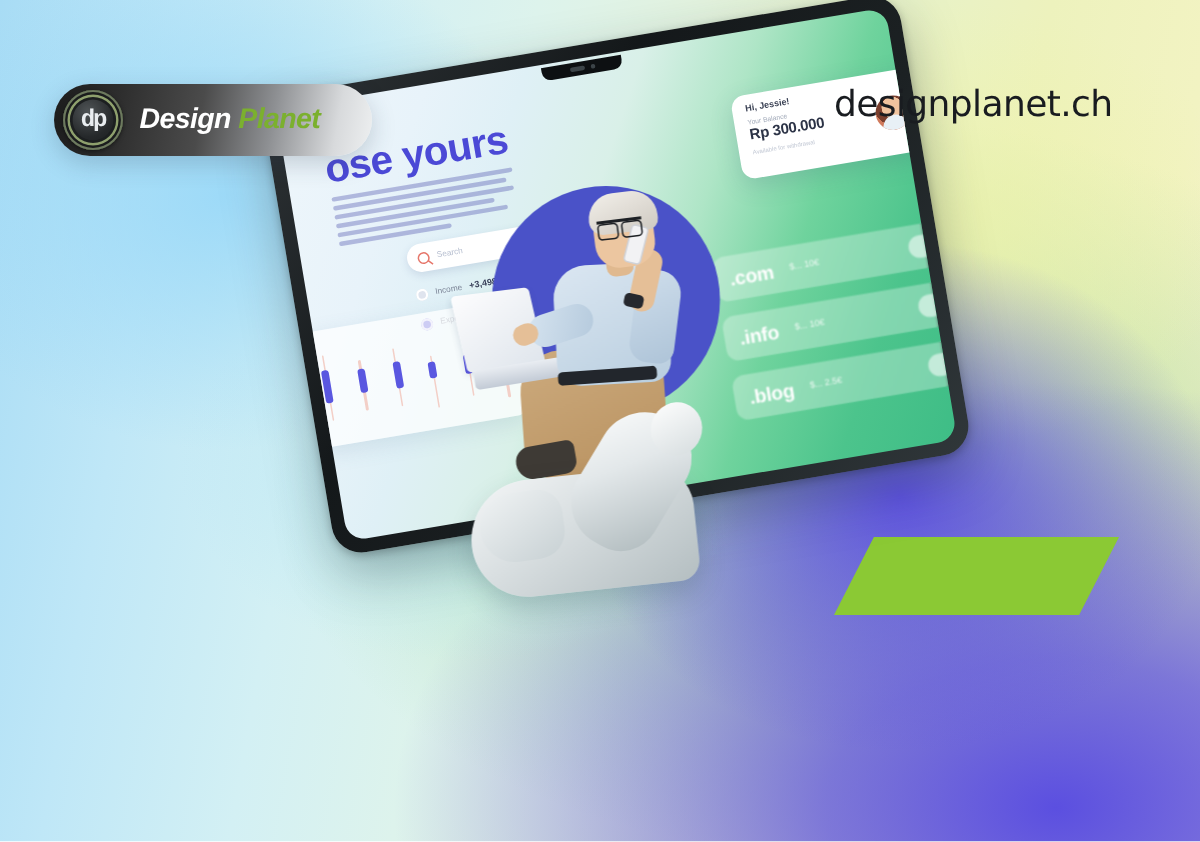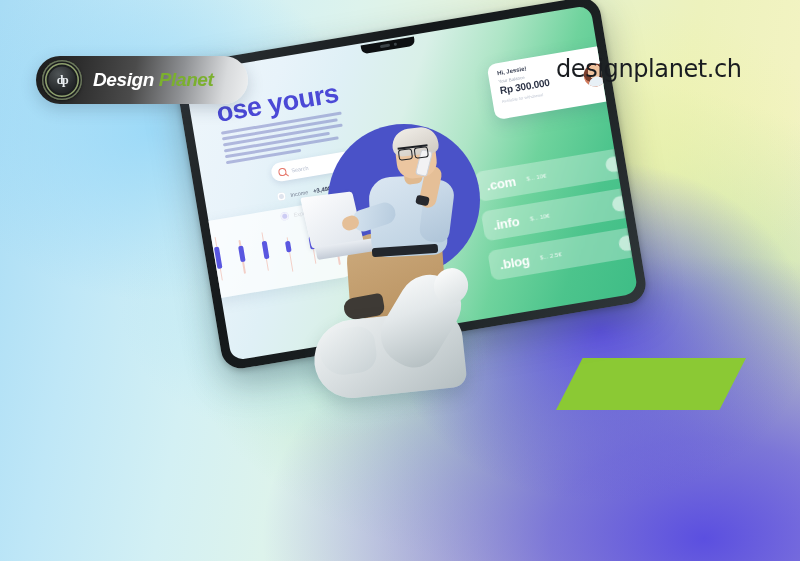--- a/index.html
+++ b/index.html
@@ -318,22 +318,22 @@
   .logo-mark {
     width:40px; height:40px; border-radius:50%; flex:none;
     background:radial-gradient(circle at 42% 36%, #4f5456 0%, #26292b 48%, #131516 100%);
     box-shadow:inset 0 0 0 1.4px #6d7a5e, inset 0 0 0 3px #1a1c1d,
                inset 0 0 0 4.6px #8ea06d, inset 0 0 0 6.4px #1c1f20,
                0 1px 3px rgba(0,0,0,0.5);
     position:relative;
   }
   .logo-mark .dp {
     position:absolute; inset:0; display:flex; align-items:center; justify-content:center;
-    font-size:12px; font-weight:700; color:#e9edf0; letter-spacing:-1.5px;
-    font-family:Liberation Serif, serif;
+    font-size:16px; font-weight:700; color:#e9edf0; letter-spacing:-1.5px;
+    font-family:Liberation Mono, monospace;
   }
   .logo-text {
     margin-left:11px; font-size:19px; font-weight:700; letter-spacing:-0.4px;
     white-space:nowrap;
     font-style:italic;
   }
   .logo-text .w1 { color:#ffffff; }
   .logo-text .w2 { color:#7bb02e; }
 
   

